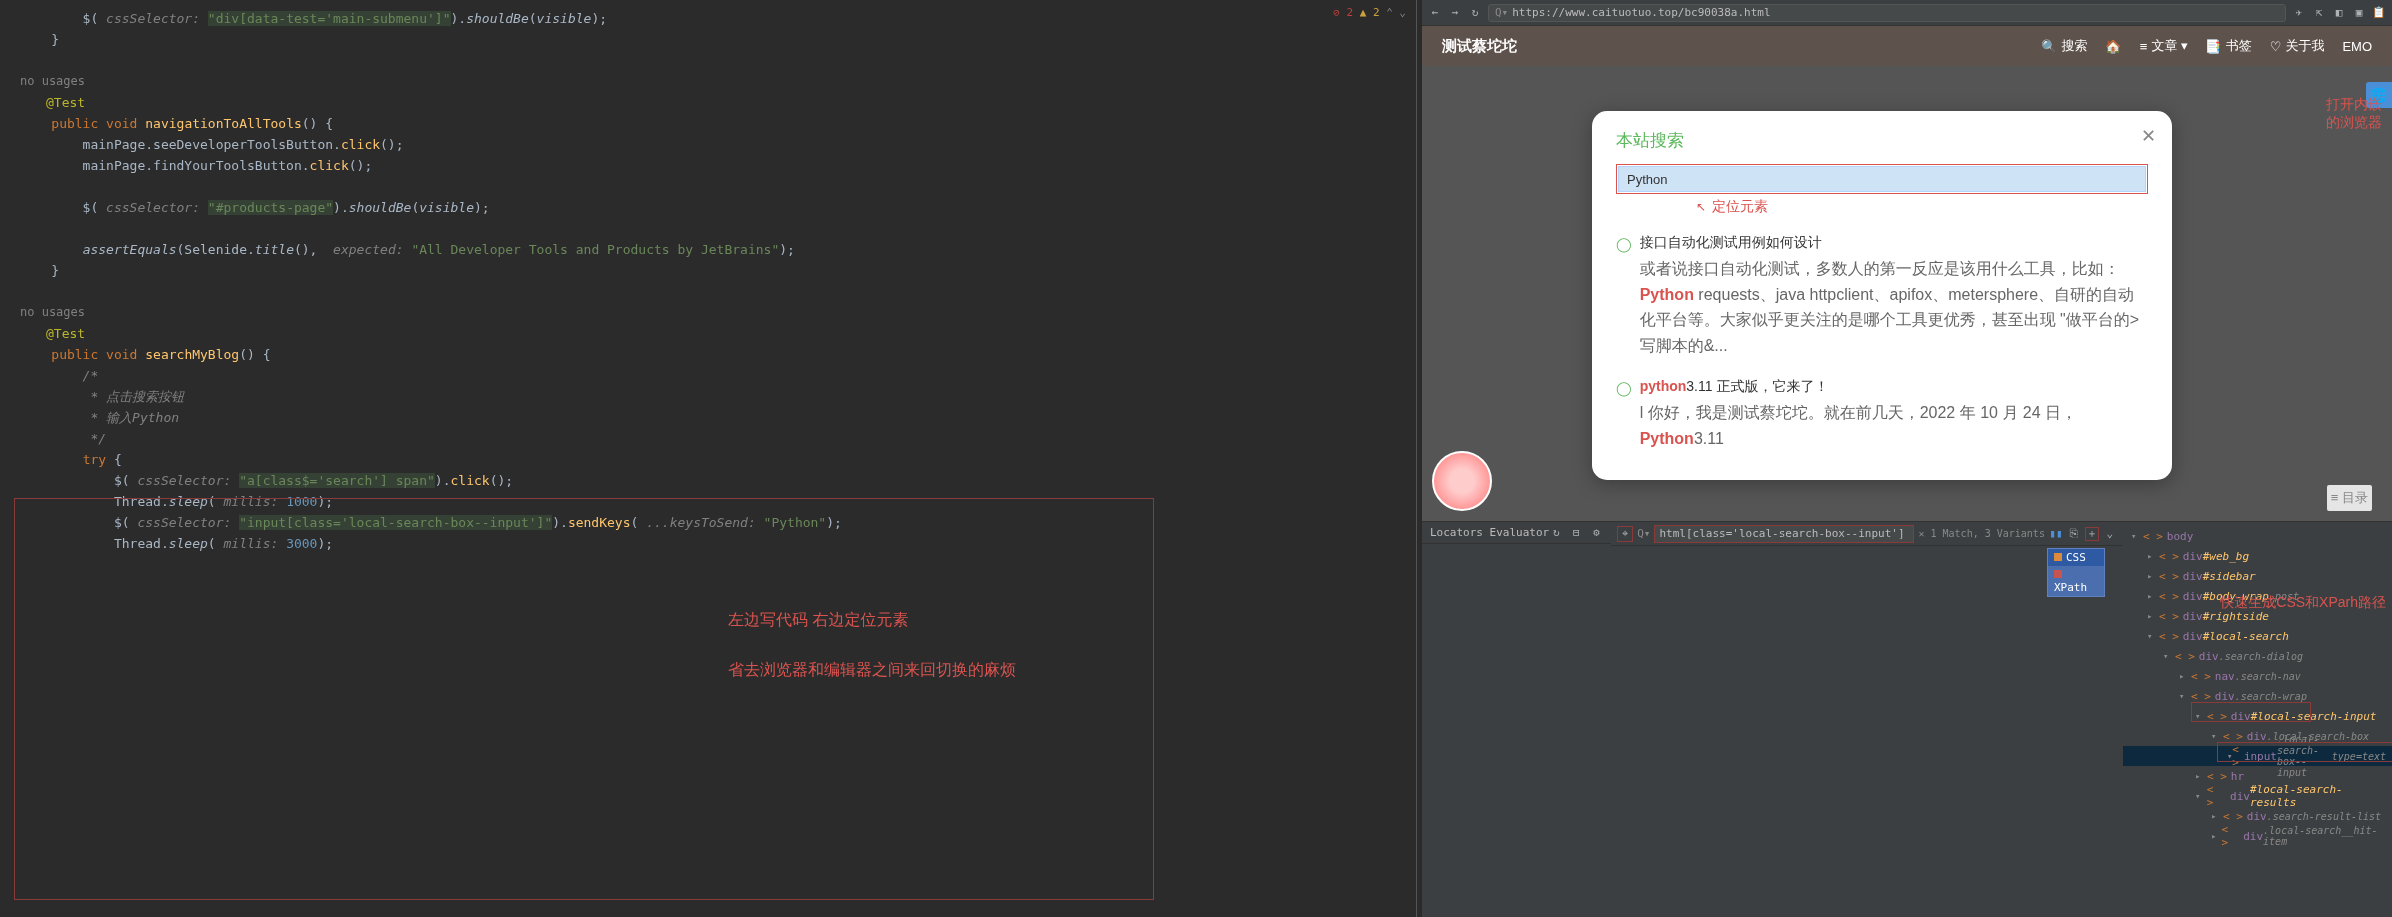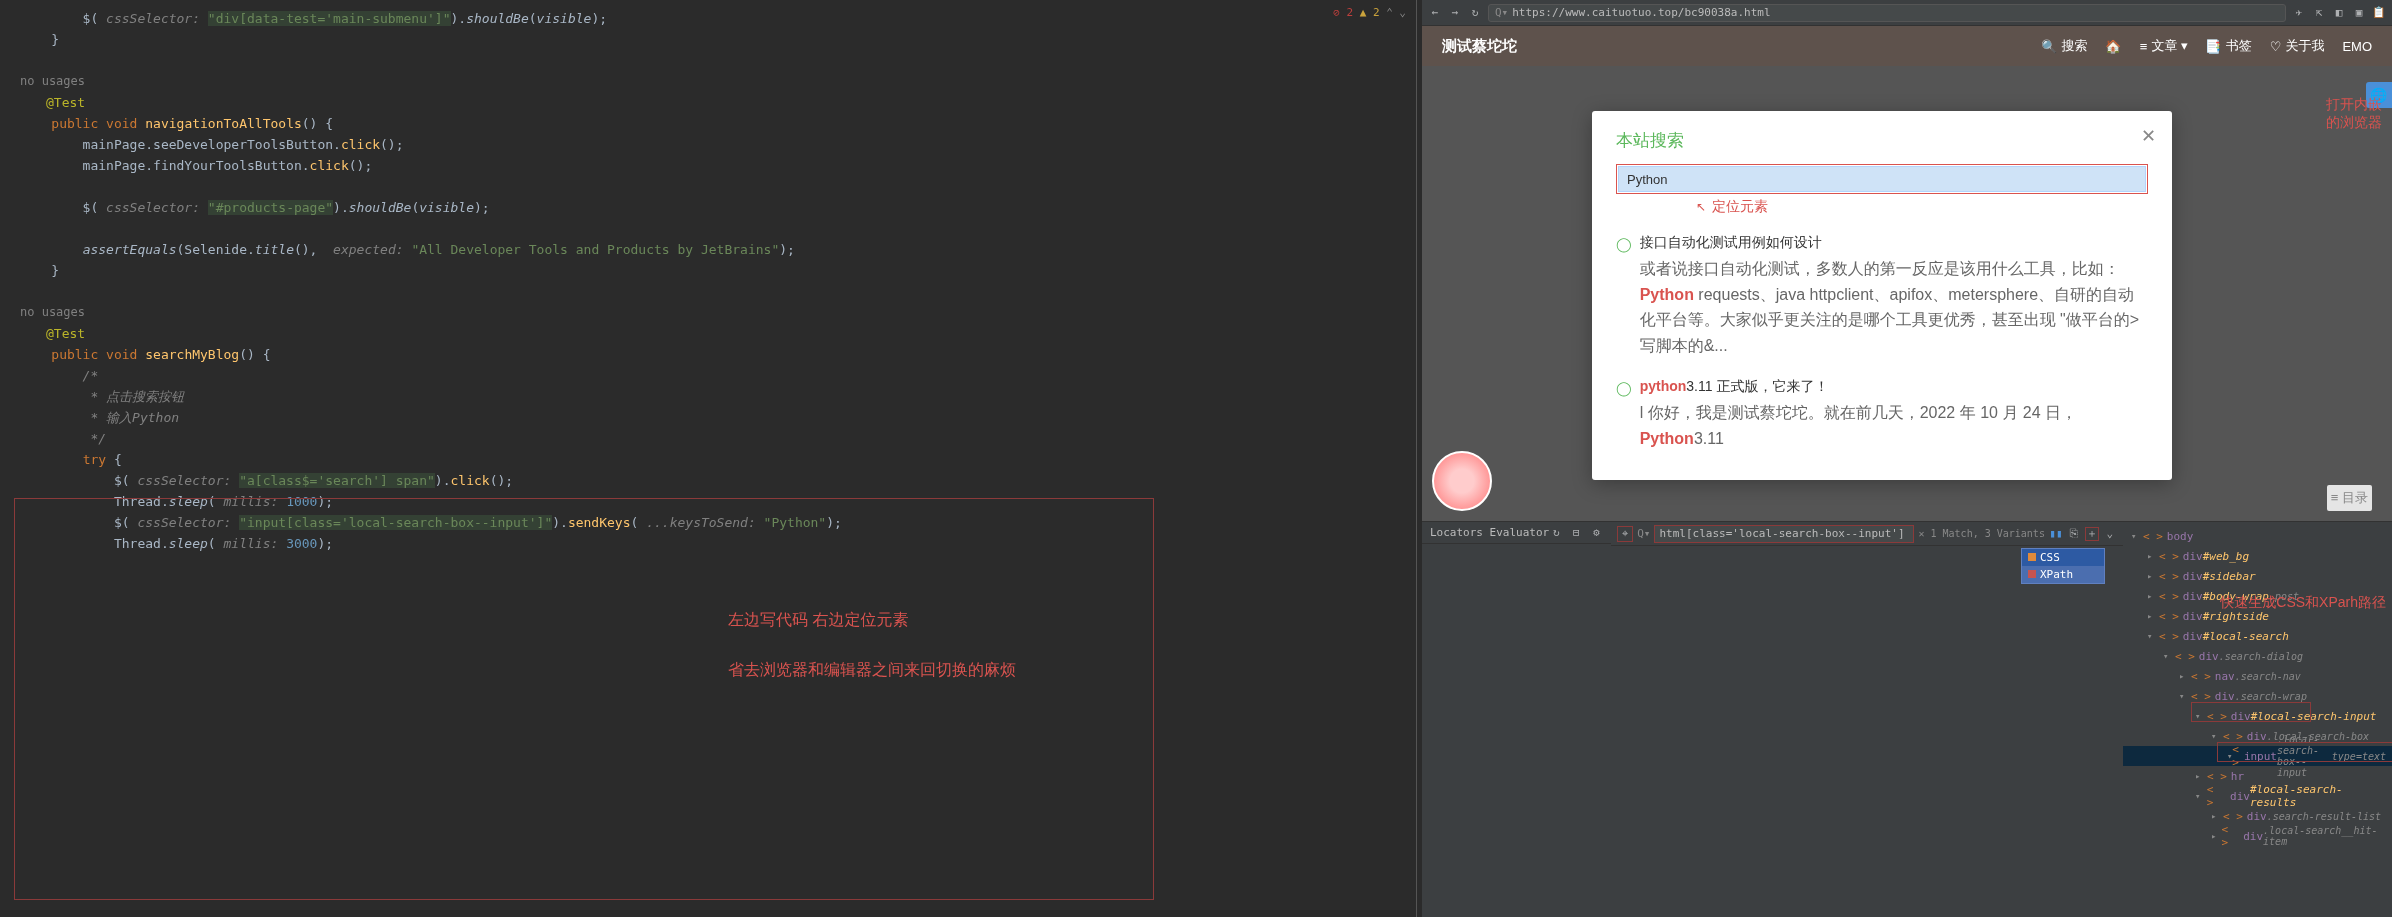--- a/index.html
+++ b/index.html
@@ -30,21 +30,21 @@
 .browser-bar{display:flex;align-items:center;height:26px;background:#3c3f41;padding:0 6px;gap:6px;border-bottom:1px solid #323232}
 .bb-icon{width:14px;height:14px;color:#afb1b3;display:flex;align-items:center;justify-content:center;font-size:11px;cursor:pointer}
 .url-box{flex:1;background:#45494a;border:1px solid #555;border-radius:3px;height:18px;display:flex;align-items:center;padding:0 6px;font-size:11px;color:#bbb}
 .url-prefix{color:#888;margin-right:4px}
 .preview{flex:0 0 495px;background:#555;position:relative;overflow:hidden}
 .preview-nav{display:flex;align-items:center;height:40px;padding:0 20px;gap:6px;color:#fff;font-family:sans-serif;font-size:13px;background:rgba(100,80,70,0.6)}
 .preview-nav .brand{font-weight:bold;font-size:15px}
 .preview-nav .right-nav{margin-left:auto;display:flex;gap:18px;align-items:center}
 .nav-item{display:flex;align-items:center;gap:4px}
 .preview-bg{position:absolute;inset:0;background:linear-gradient(135deg,#a88 0%,#876 40%,#765 70%,#654 100%);z-index:-1}
-.search-dialog{position:absolute;top:85px;left:170px;width:580px;background:#fff;border-radius:3px;box-shadow:0 4px 20px rgba(0,0,0,0.3);padding:18px 24px;font-family:sans-serif;color:#333}
+.search-dialog{position:absolute;top:85px;left:170px;width:580px;background:#fff;border-radius:15px;box-shadow:0 4px 20px rgba(0,0,0,0.3);padding:18px 24px;font-family:sans-serif;color:#333}
 .search-title{font-size:17px;color:#5cb85c;margin-bottom:12px}
 .search-close{position:absolute;top:14px;right:16px;font-size:18px;color:#888;cursor:pointer}
 .search-input-wrap{border:1px solid #d9534f;padding:1px;margin-bottom:2px}
 .search-input{width:100%;height:26px;border:1px solid #b3d4fc;background:#cfe3f7;padding:0 8px;font-size:13px;color:#333}
 .result-item{padding:10px 0;display:flex;gap:8px}
 .result-bullet{color:#5cb85c;font-size:14px;margin-top:2px}
 .result-content{flex:1}
 .result-title{font-size:14px;color:#333;font-weight:500;margin-bottom:4px}
 .result-desc{font-size:16px;color:#666;line-height:1.6}
 .result-desc b{color:#d9534f;font-weight:bold}
@@ -52,21 +52,21 @@
 .avatar-circ{position:absolute;left:10px;bottom:10px;width:60px;height:60px;border-radius:50%;background:radial-gradient(circle,#fcc 30%,#f99 70%);border:2px solid #fff}
 
 .locators{flex:1;background:#3c3f41;display:flex;font-size:11px;border-top:1px solid #323232}
 .loc-header{height:22px;display:flex;align-items:center;padding:0 8px;color:#bbb;border-bottom:1px solid #323232}
 .loc-header .right{margin-left:auto;display:flex;gap:6px}
 .loc-search{height:24px;display:flex;align-items:center;padding:0 6px;gap:4px;border-bottom:1px solid #323232}
 .loc-search-icon{width:16px;height:16px;border:1px solid #8b3a3a;display:flex;align-items:center;justify-content:center;color:#afb1b3;cursor:pointer}
 .loc-search-q{color:#888}
 .loc-input-wrap{flex:0 0 260px;border:1px solid #8b3a3a;height:18px;display:flex;align-items:center;padding:0 4px;font-size:11px;color:#bbb;background:#45494a}
 .loc-match{margin-left:auto;color:#888;font-size:10px}
-.loc-popup{position:absolute;right:18px;top:26px;background:#4b6eaf;border:1px solid #6080c0;width:84px;font-size:11px;z-index:100}
+.loc-popup{position:absolute;right:18px;top:26px;background:#4b6eaf;border:1px solid #6080c0;width:58px;font-size:11px;z-index:100}
 .loc-popup-item{padding:2px 6px;color:#fff;cursor:pointer}
 .loc-popup-item.sel{background:#2d5aa3}
 .loc-popup-item .sq{display:inline-block;width:8px;height:8px;margin-right:4px}
 .tree{flex:1;overflow:auto;padding:4px 0}
 .tree-row{height:20px;display:flex;align-items:center;padding:0 6px;color:#afb1b3;cursor:pointer}
 .tree-row.selected{background:#0d293e}
 .tree-chevron{width:12px;color:#888;font-size:9px}
 .tree-tag{color:#9876aa}
 .tree-tagsym{color:#cc7832;margin-right:4px}
 .tree-id{color:#ffc66d;font-style:italic}

